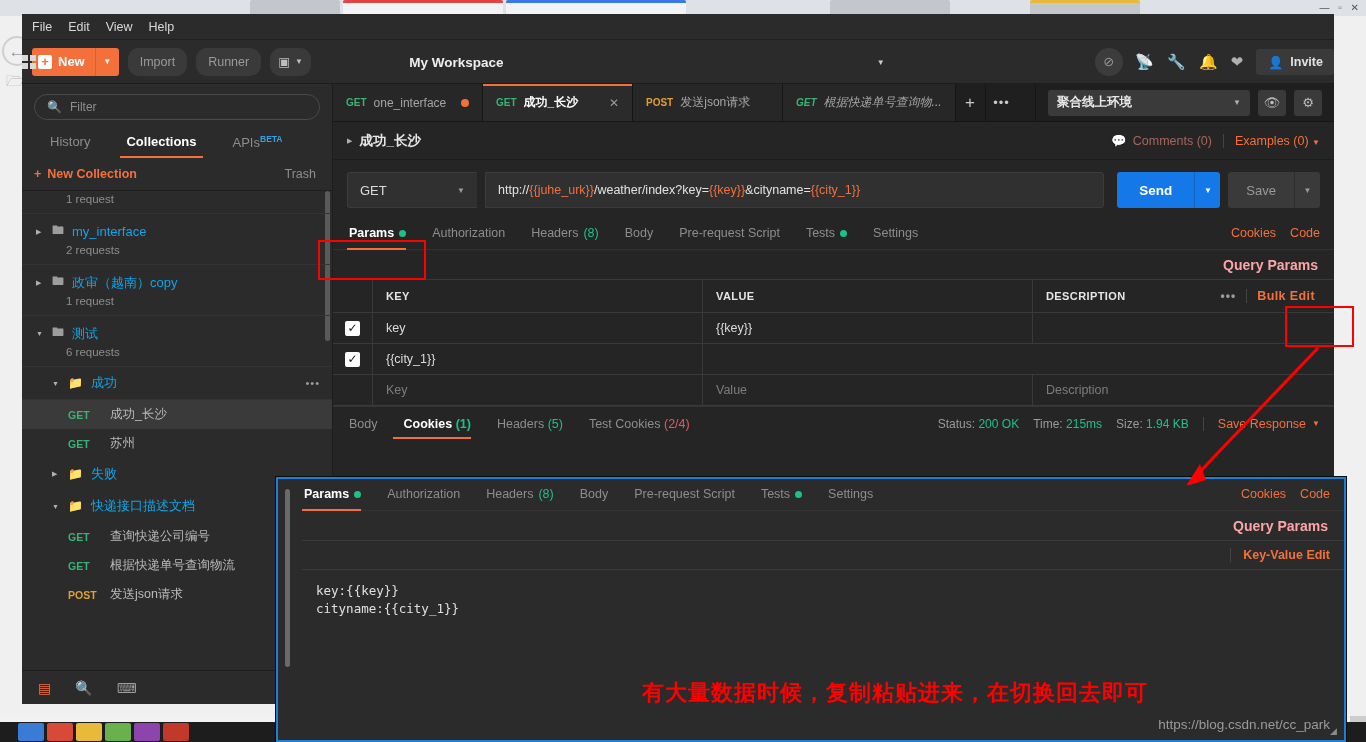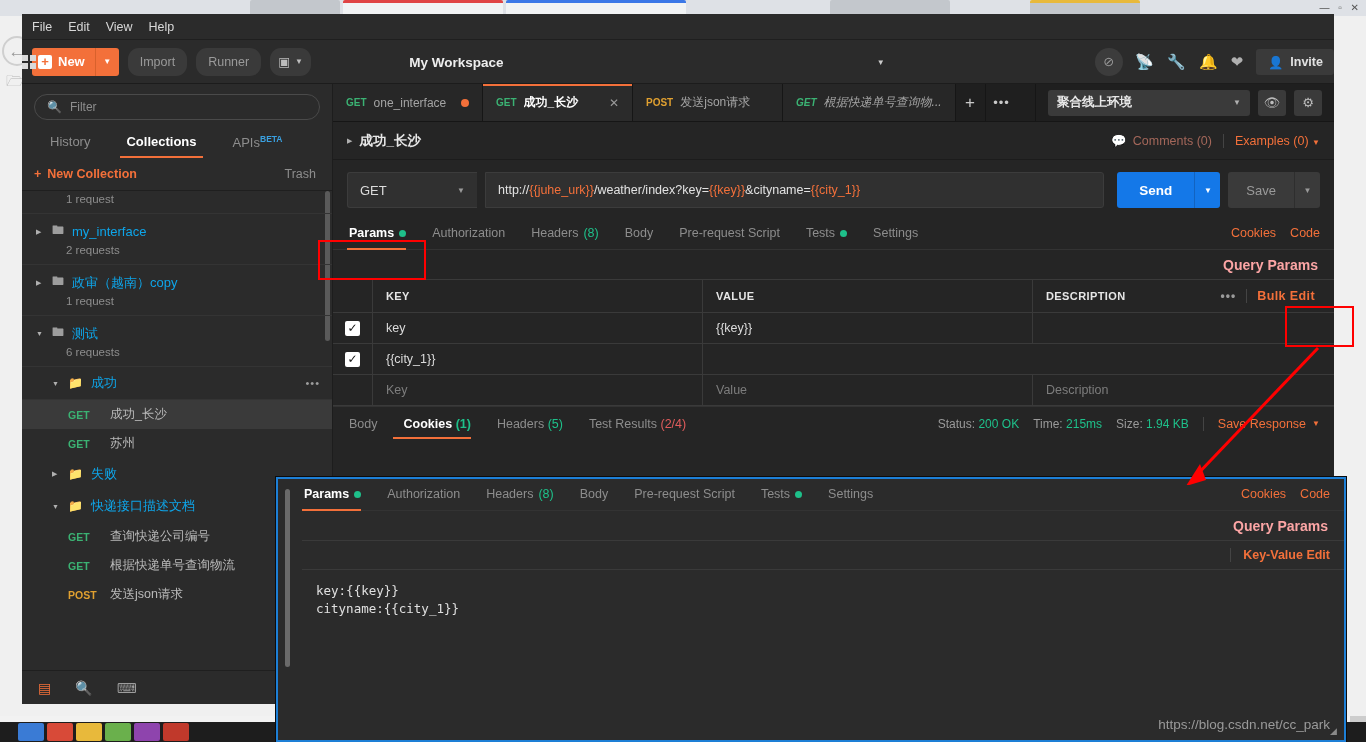--- a/index.html
+++ b/index.html
@@ -598,21 +598,21 @@
           <div class="rs-tab">Body</div>
           <div class="rs-tab active">
             <span>Cookies</span>
             <span class="cnt-g">(1)</span>
           </div>
           <div class="rs-tab">
             <span>Headers</span>
             <span class="cnt-g">(5)</span>
           </div>
           <div class="rs-tab">
-            <span>Test Results</span>
+            <span>Test Cookies</span>
             <span style="color:#e05c5c">(2/4)</span>
           </div>
           <div class="rs-meta">
             <span>
               <span>Status:</span>
               <span class="okv">200 OK</span>
             </span>
             <span>
               <span>Time:</span>
               <span class="okv">215ms</span>
@@ -659,20 +659,21 @@
         </div>
       </div>
       <div class="qp-label" style="padding-left:2px;">Query Params</div>
       <div class="kv-row">
         <span class="vline"></span>
         <span class="kv-link">Key-Value Edit</span>
       </div>
       <div class="ov-body">
         <div class="bulk-text">key:{{key}}
 cityname:{{city_1}}</div>
+        <div class="annot">有大量数据时候，复制粘贴进来，在切换回去即可</div>
         <div class="watermark">https://blog.csdn.net/cc_park</div>
         <div class="resize-grip">◢</div>
       </div>
     </div>
   </div>
 
   <div class="red-box" style="left:318px;top:240px;width:108px;height:40px;"></div>
   <div class="red-box" style="left:1285px;top:306px;width:69px;height:41px;"></div>
   <svg class="red-line" style="left:1180px;top:340px;width:160px;height:145px;">
     <line x1="138" y1="8" x2="12" y2="140" stroke="#ff0000" stroke-width="3"></line>

